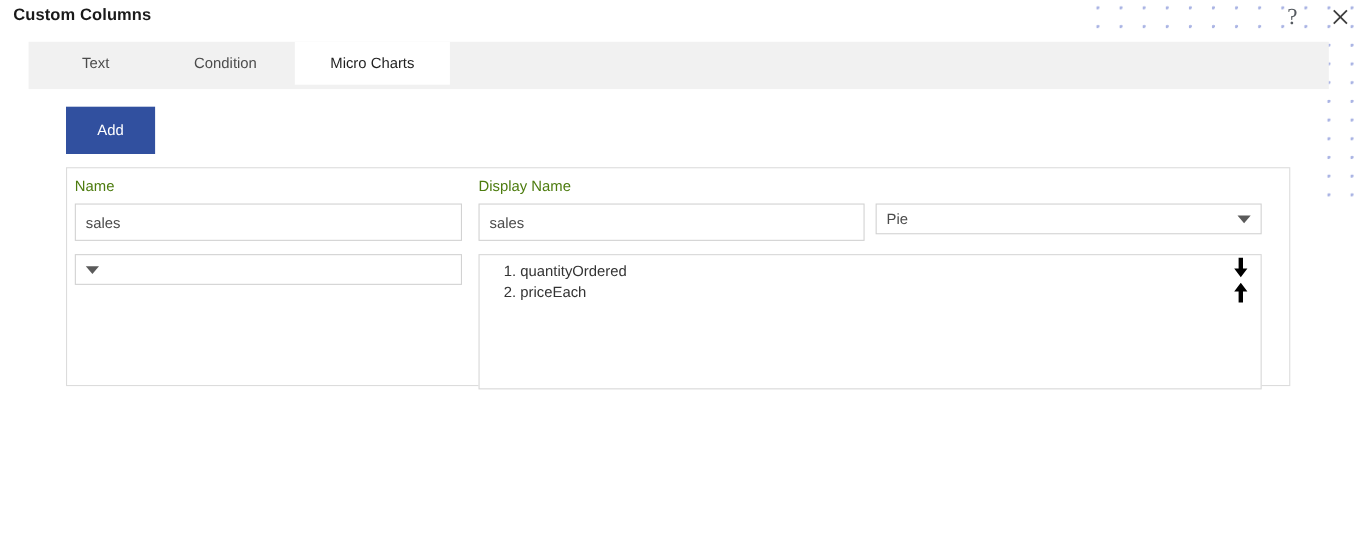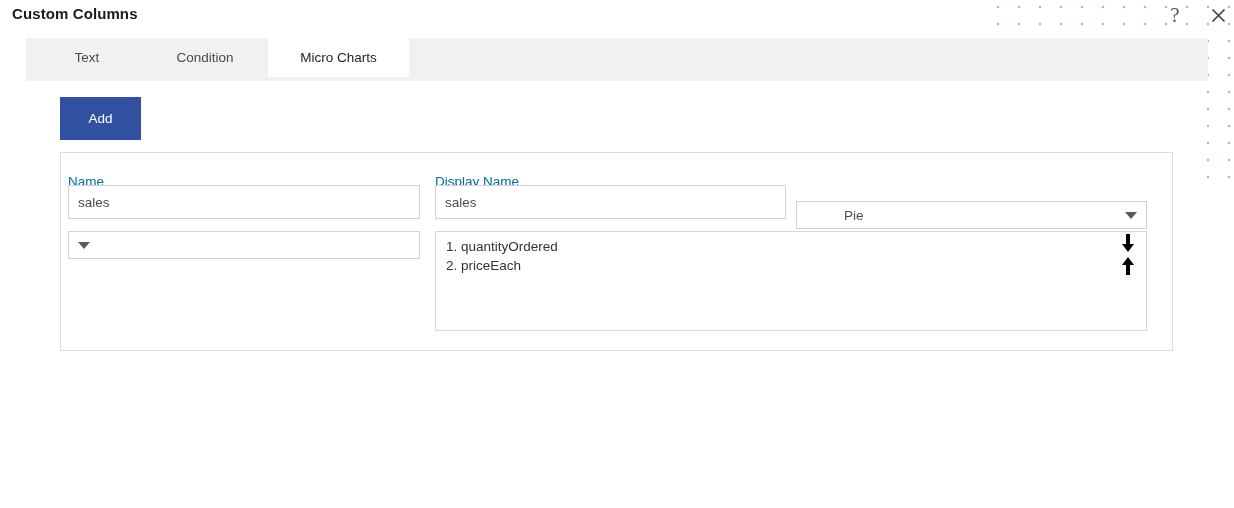--- a/index.html
+++ b/index.html
@@ -101,23 +101,22 @@
     position: absolute;
     left: 60px; top: 152px;
     width: 1113px; height: 199px;
     border: 1px solid #dcdcdc;
     background: #ffffff;
   }
 
   .fld-label {
     position: absolute;
     font-size: 13.5px;
-    color: #0369a1;
+    color: #4d7c0f;
     white-space: nowrap;
-    margin-top: 12px;
   }
   .lbl-name    { left: 7px;   top: 9px; }
   .lbl-display { left: 374px; top: 9px; }
 
   .txtin {
     position: absolute;
     height: 28px;
     border: 1px solid #d2d2d2;
     background: #ffffff;
     font-size: 13.5px;
@@ -145,31 +144,31 @@
     width: 30px; height: 100%;
     display: flex; align-items: center; justify-content: center;
   }
   .caret i {
     display: block;
     width: 0; height: 0;
     border-left: 6px solid transparent;
     border-right: 6px solid transparent;
     border-top: 7px solid #5a5a5a;
   }
-  .ddl-type { left: 735px; top: 48px; width: 351px; padding-left: 38px; }
+  .ddl-type { left: 735px; top: 32px; width: 351px; }
   .ddl-cols { left: 7px;   top: 78px; width: 352px; }
 
   .listbox {
     position: absolute;
     left: 374px; top: 78px;
-    width: 712px; height: 100px;
+    width: 712px; height: 123px;
     border: 1px solid #d8d8d8;
     background: #ffffff;
     overflow: hidden;
-    padding: 5px 0 0 4px;
+    padding: 5px 0 0 16px;
   }
   .listbox .row {
     font-size: 13.5px;
     color: #333333;
     line-height: 19px;
     padding-left: 6px;
     white-space: nowrap;
   }
 
   .order-ctrls {

